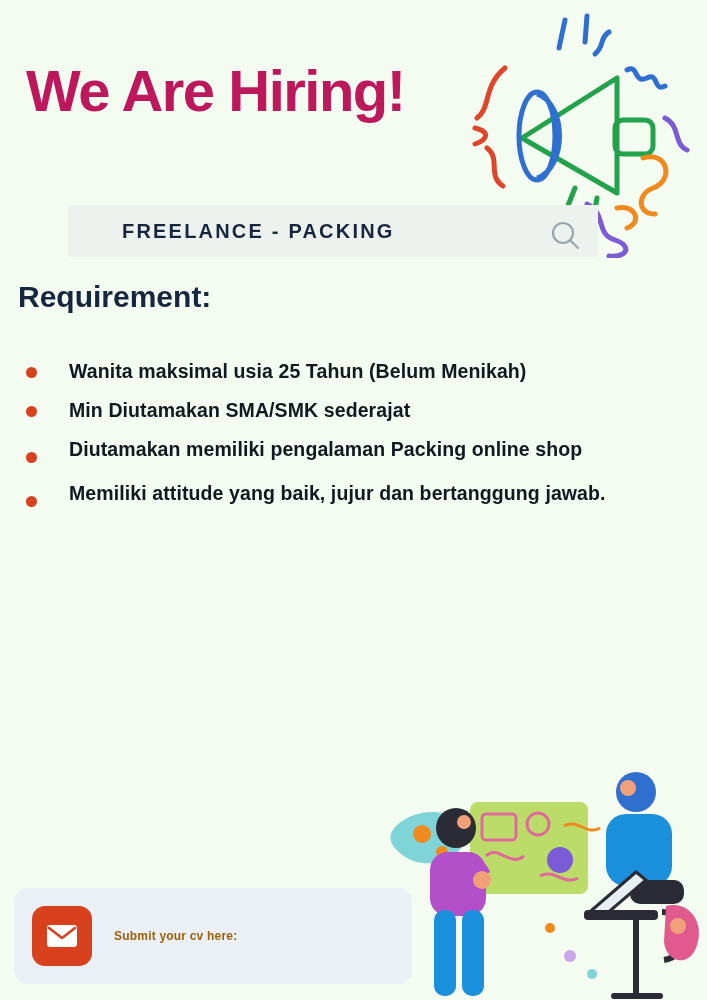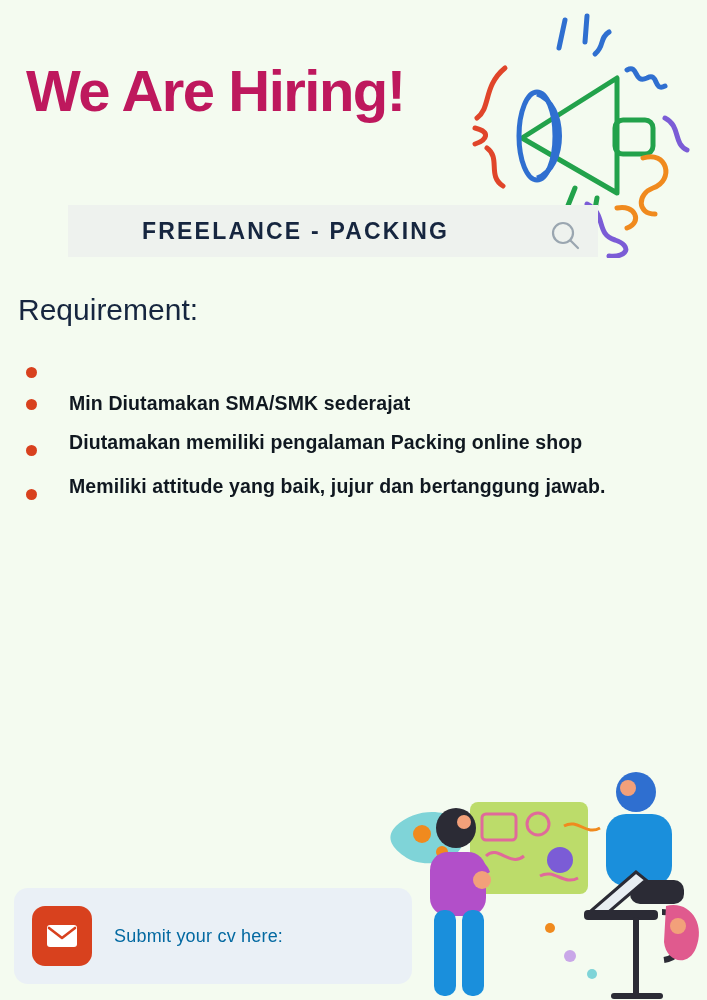--- a/index.html
+++ b/index.html
@@ -47,41 +47,41 @@
     position: absolute;
     left: 68px;
     top: 205px;
     width: 530px;
     height: 52px;
     background: #eef2ee;
     display: flex;
     align-items: center;
   }
   .position-text {
-    margin-left: 74px;
-    font-size: 23px;
+    margin-left: 54px;
+    font-size: 20px;
     font-weight: 700;
     letter-spacing: 2.2px;
     color: #16263f;
   }
   .magnifier {
     position: absolute;
     left: 481px;
     top: 14px;
     width: 24px;
     height: 24px;
   }
 
   
   .req-title {
     position: absolute;
     left: 18px;
-    top: 293px;
+    top: 280px;
     font-size: 30px;
-    font-weight: 400;
+    font-weight: 700;
     color: #16263f;
   }
 
   .req-list {
     position: absolute;
     left: 18px;
     top: 358px;
     width: 680px;
   }
   .req-item {
@@ -138,23 +138,23 @@
     background: #d8411e;
     display: flex;
     align-items: center;
     justify-content: center;
     flex: 0 0 auto;
   }
   .footer-texts {
     margin-left: 22px;
   }
   .submit-label {
-    font-size: 18px;
-    font-weight: 400;
-    color: #0369a1;
+    font-size: 12px;
+    font-weight: 700;
+    color: #a16207;
     letter-spacing: 0.2px;
   }
   .phone {
     margin-top: 7px;
     font-size: 22px;
     font-weight: 800;
     color: #16263f;
     letter-spacing: 0.2px;
   }
 </style>
@@ -204,20 +204,21 @@
       </svg>
     </div>
   </div>
 
   <div class="req-title">Requirement:</div>
 
   <div class="req-list">
 
     <div class="req-item">
       <div class="bullet"></div>
+      <div class="req-text">Wanita maksimal usia 25 Tahun (Belum Menikah)</div>
     </div>
 
     <div class="req-item">
       <div class="bullet"></div>
       <div class="req-text">Min Diutamakan SMA/SMK sederajat</div>
     </div>
 
     <div class="req-item spaced">
       <div class="bullet"></div>
       <div class="req-text">Diutamakan memiliki pengalaman Packing online shop</div>

